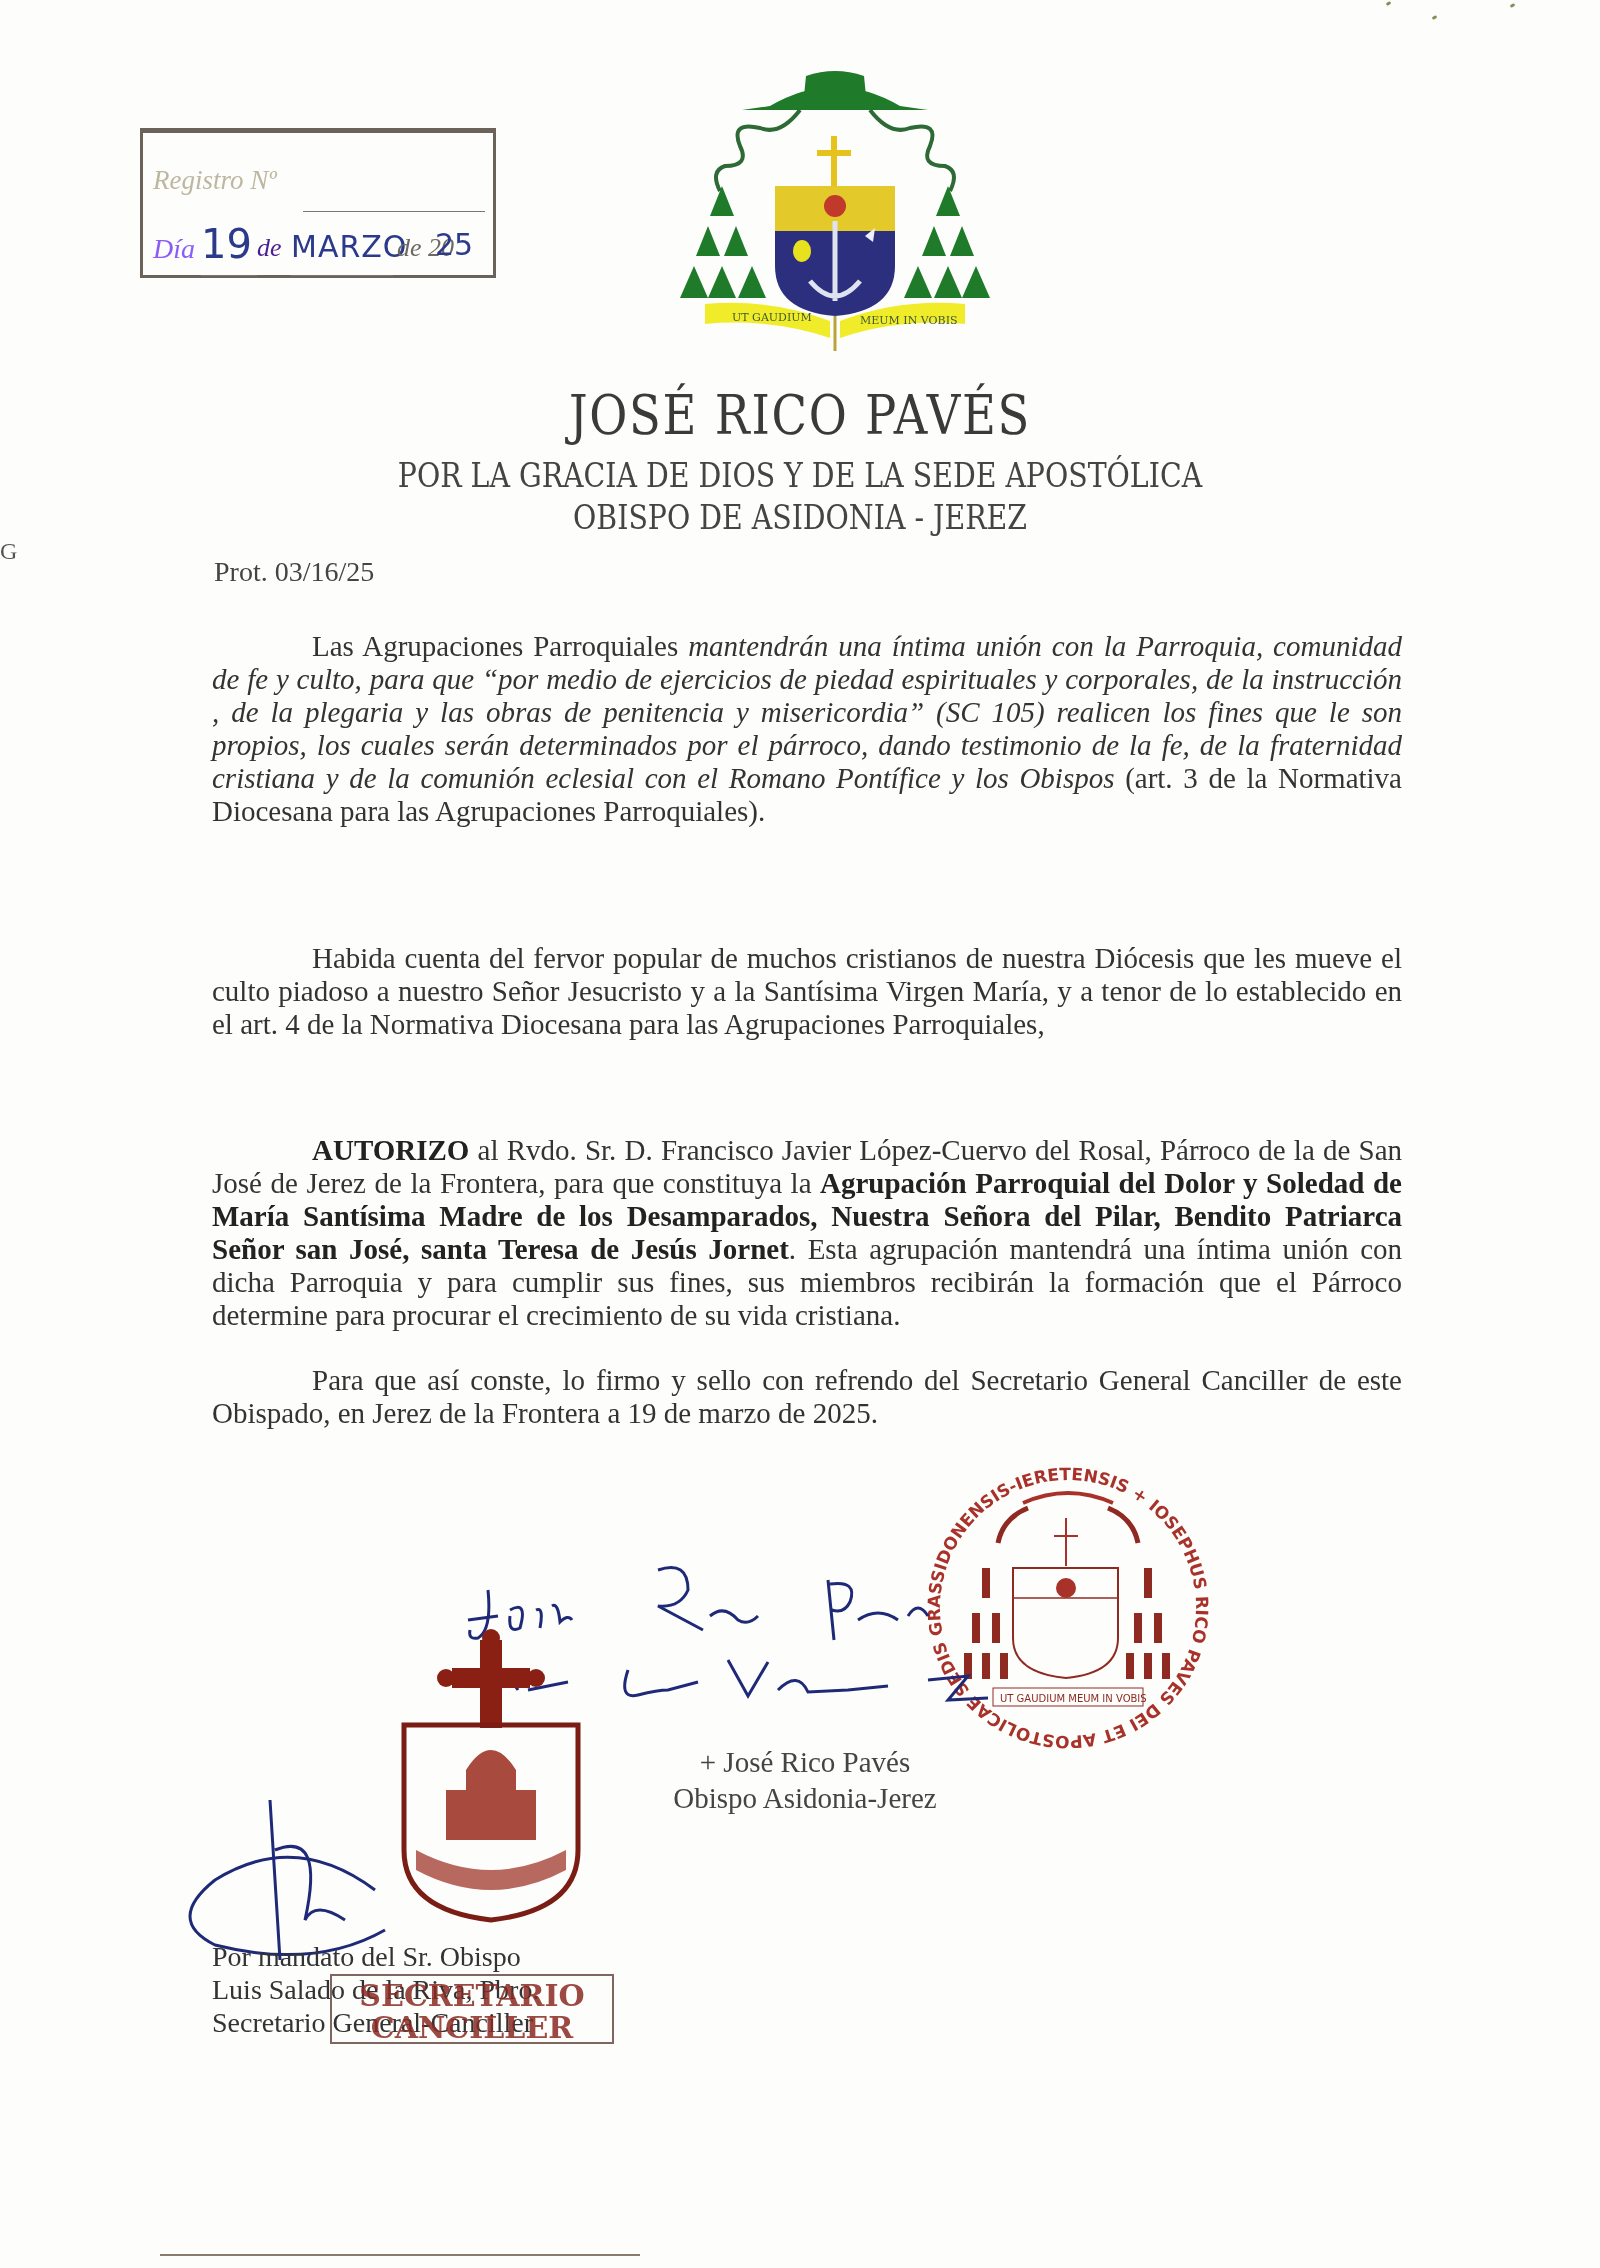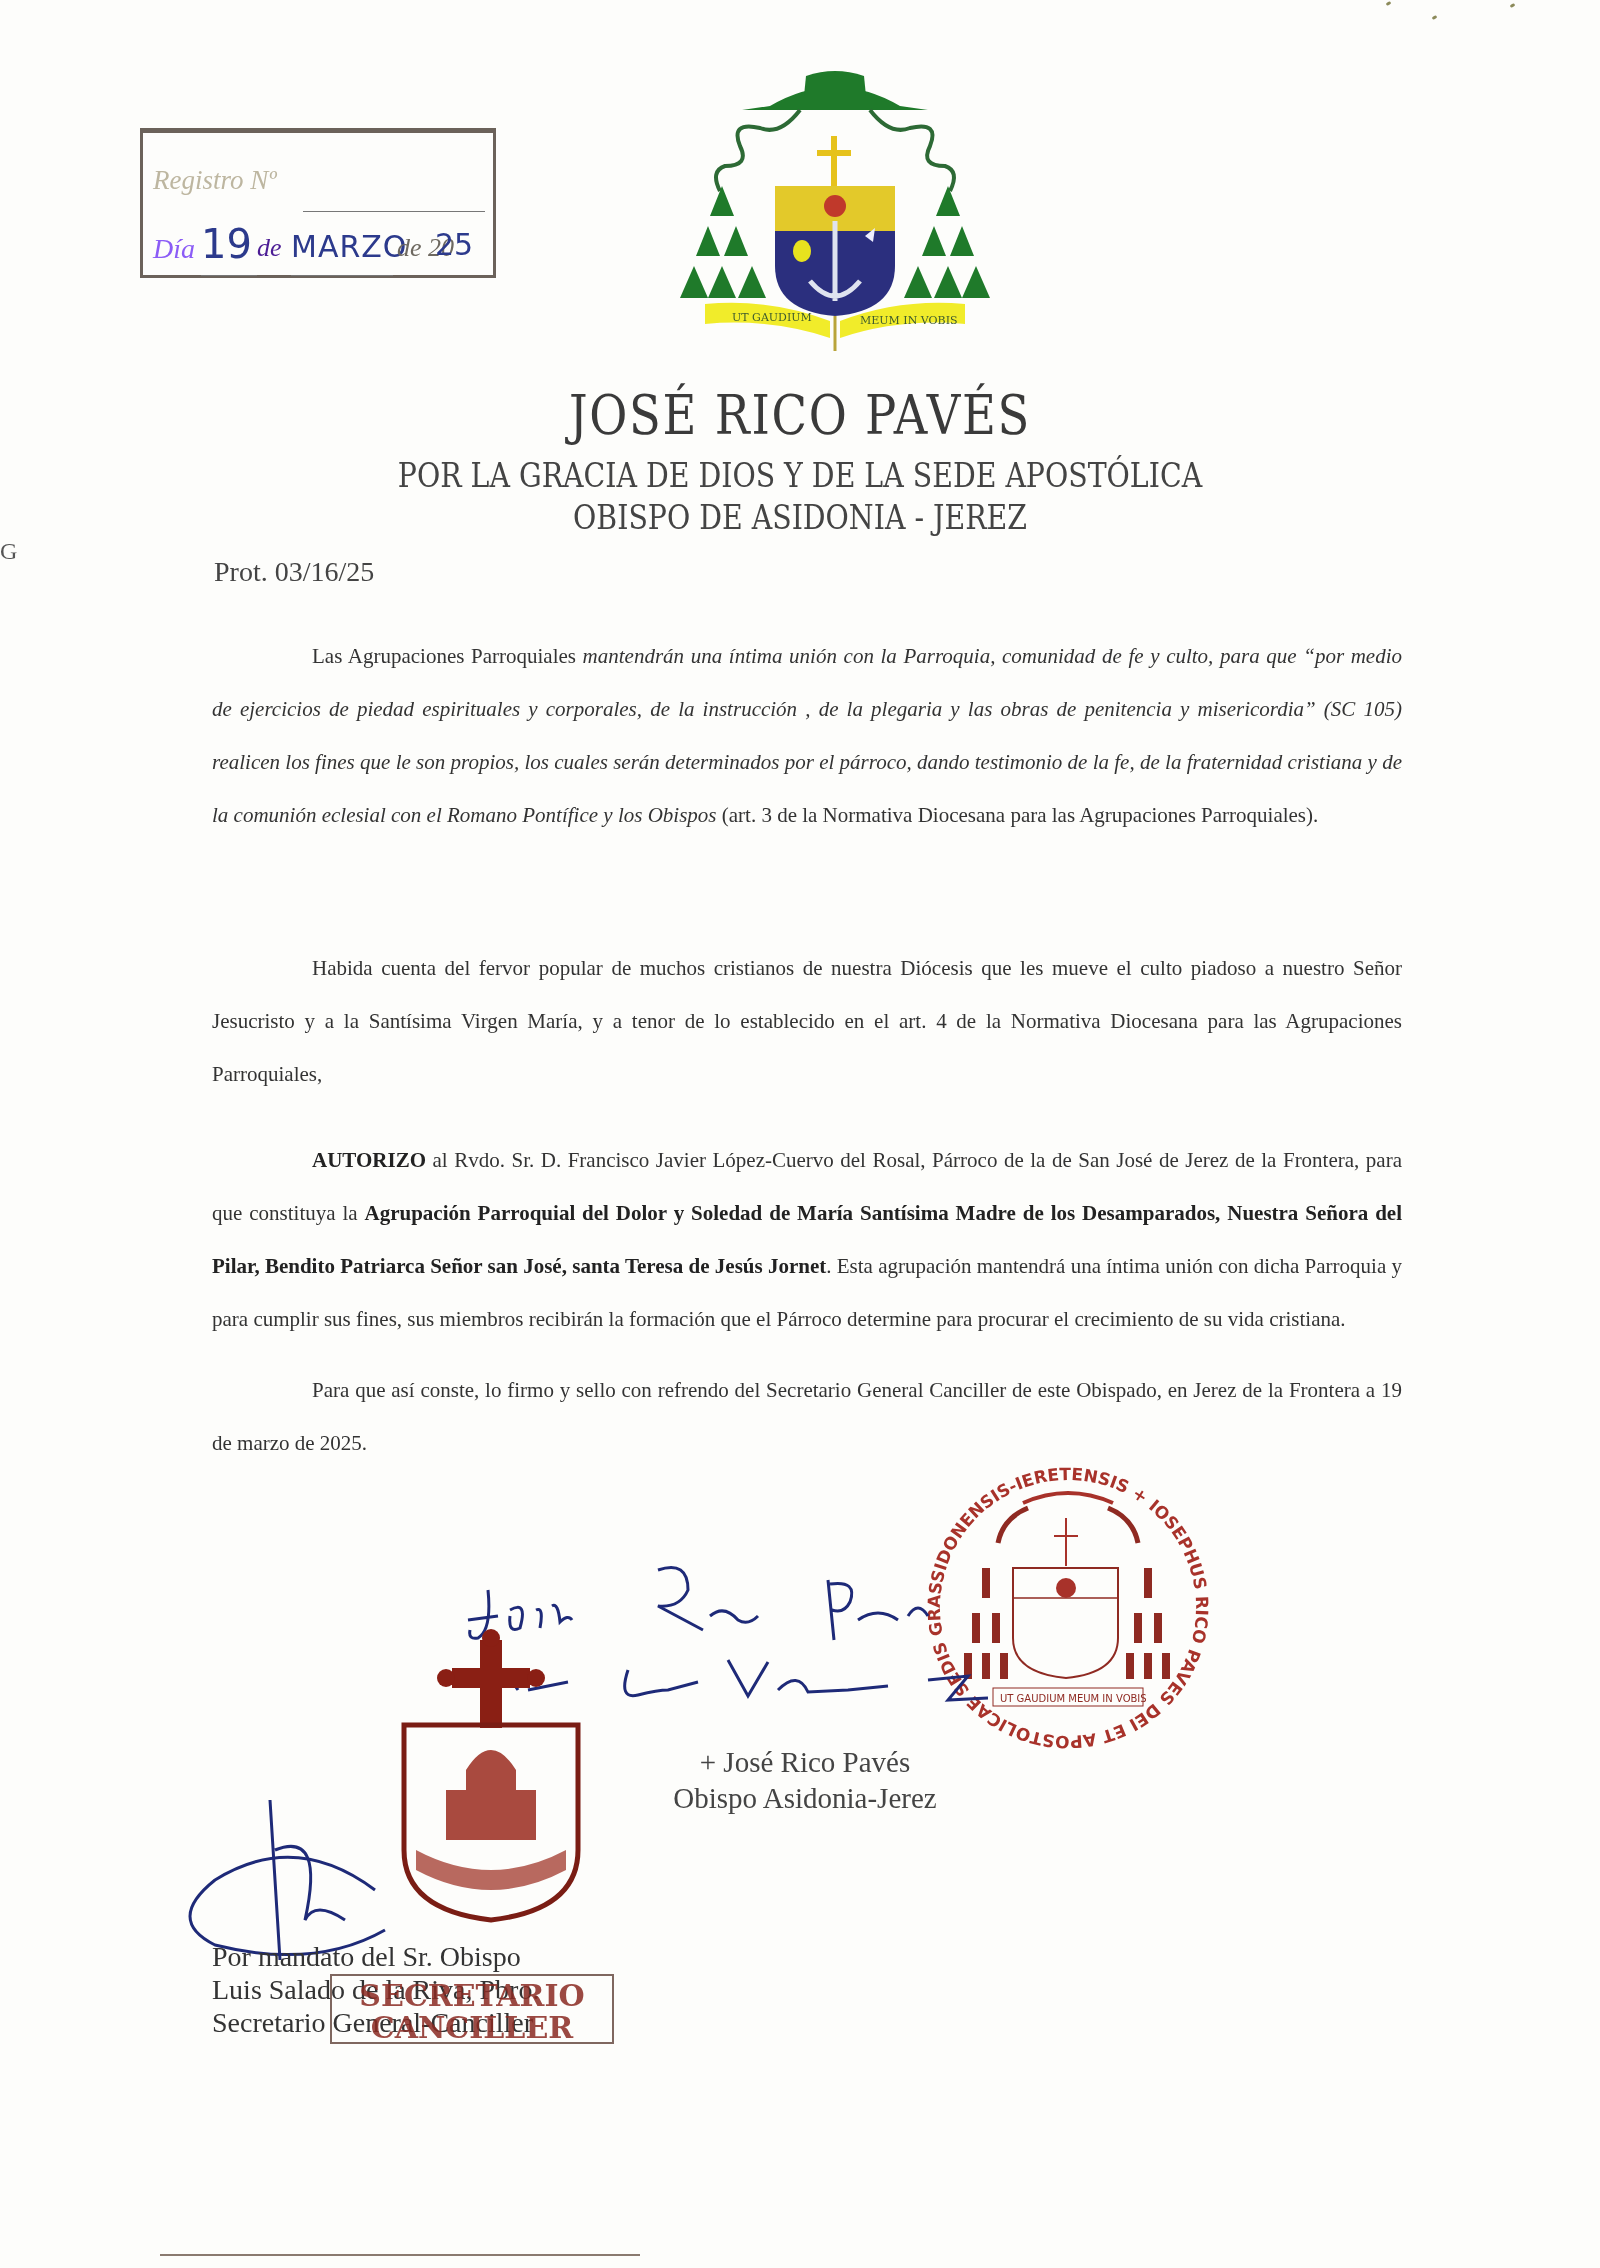--- a/index.html
+++ b/index.html
@@ -44,21 +44,21 @@
   }
   .hdr-line3 {
     left: 0; width: 1600px; top: 498px; text-align: center;
     font-family: "DejaVu Serif", serif; font-size: 33px; color: #444; transform: scaleX(0.86);
   }
   .prot { left: 214px; top: 556px; font-size: 28px; color: #444; }
   .edge-g { left: 0; top: 538px; font-size: 24px; color: #555; }
 
   
   .body-text {
-    left: 212px; width: 1190px; font-size: 21px; line-height: 53px;
+    left: 212px; width: 1190px; font-size: 29px; line-height: 33px;
     text-align: justify; color: #333;
   }
   .body-text p { margin: 0; text-indent: 100px; }
   .p1 { top: 630px; }
   .p2 { top: 942px; }
   .p3 { top: 1134px; }
   .p4 { top: 1364px; }
   em { font-style: italic; }
   b { font-weight: bold; color: #222; }
 

